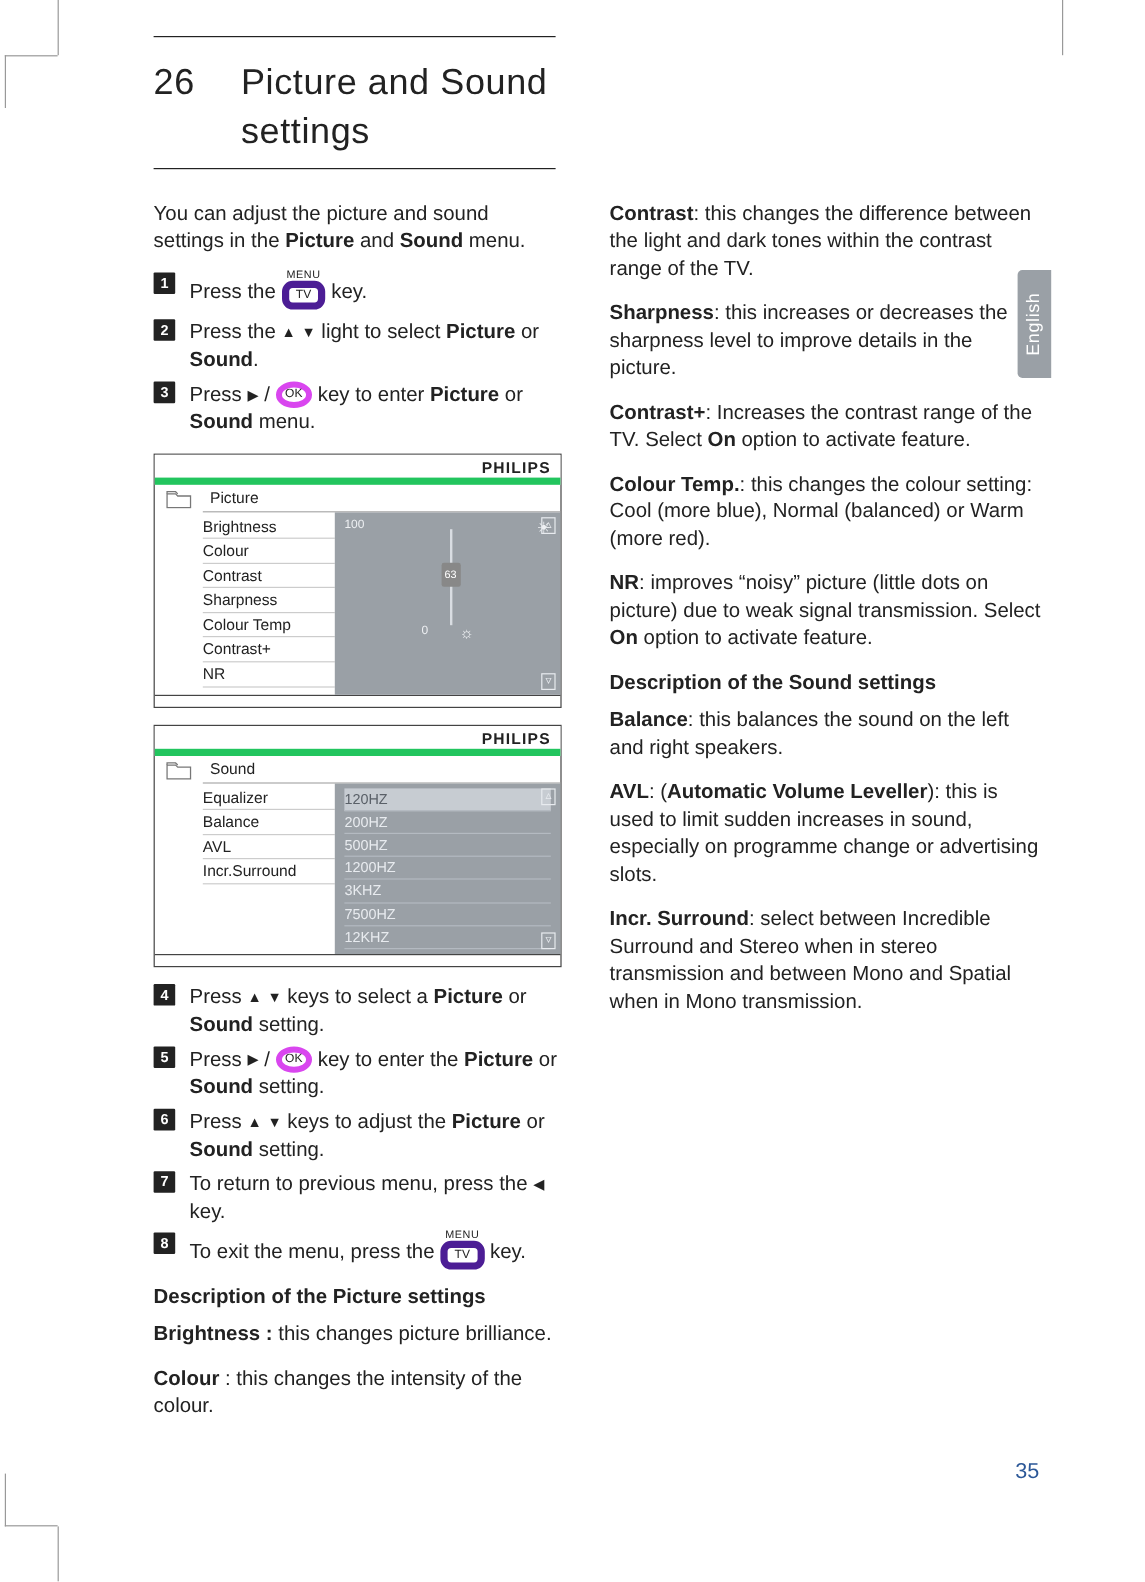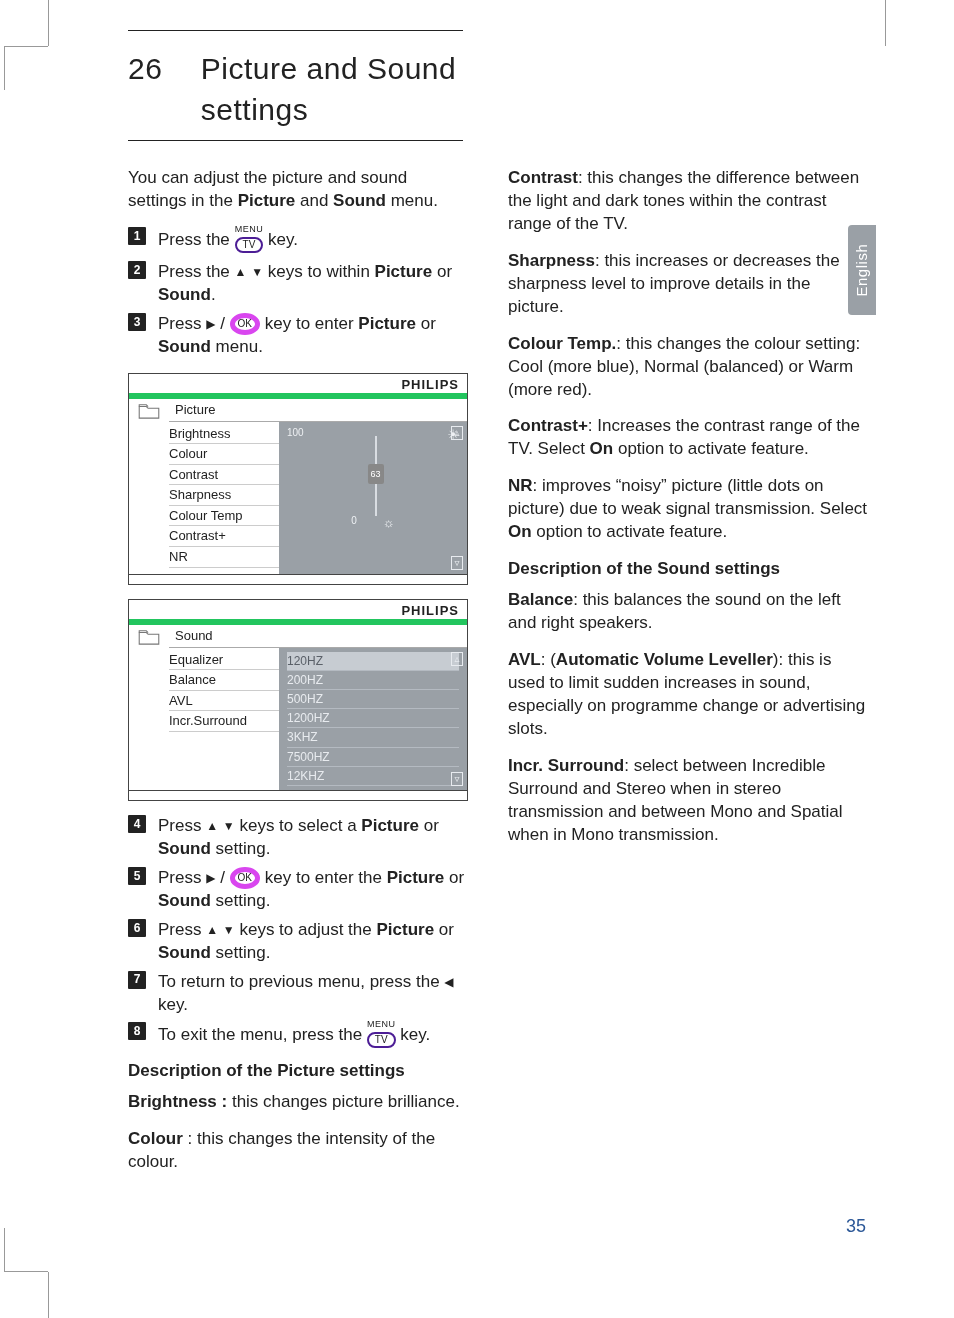--- a/index.html
+++ b/index.html
@@ -61,21 +61,21 @@
 
   
   .tvkey {
     display:inline-block; vertical-align:middle;
     text-align:center; line-height:1;
     position: relative; top:-2px;
   }
   .tvkey .lbl { font-size:9px; letter-spacing:.5px; display:block; }
   .tvkey .btn {
     display:inline-block;
-    border:2px solid #4c1d95; border-radius:9px;
+    border:6px solid #4c1d95; border-radius:9px;
     font-size:10px; padding:1px 6px;
   }
   
   .okkey {
     display:inline-block;
     border:5px solid #d946ef; border-radius:50%;
     font-size:10px; padding:1px 3px;
     vertical-align:middle;
     line-height:1;
   }
@@ -203,21 +203,21 @@
           <span> key.</span>
         </div>
       </div>
 
       <div class="step">
         <div class="stepnum">2</div>
         <div class="stepbody">
           <span>Press the </span>
           <span class="arrow">▲</span>
           <span class="arrow">▼</span>
-          <span> keys to within </span><strong>Picture</strong><span> or </span><strong>Sound</strong><span>.</span>
+          <span> light to select </span><strong>Picture</strong><span> or </span><strong>Sound</strong><span>.</span>
         </div>
       </div>
 
       <div class="step">
         <div class="stepnum">3</div>
         <div class="stepbody">
           <span>Press </span><span class="arrow">▶</span><span> / </span><span class="okkey">OK</span><span> key to enter </span><strong>Picture</strong><span> or </span><strong>Sound</strong><span> menu.</span>
         </div>
       </div>
 
@@ -340,22 +340,22 @@
 
       <p><strong>Brightness : </strong><span>this changes picture brilliance.</span></p>
       <p><strong>Colour</strong><span> : this changes the intensity of the colour.</span></p>
 
     </div>
 
     <div class="col col-right">
 
       <p><strong>Contrast</strong><span>: this changes the difference between the light and dark tones within the contrast range of the TV.</span></p>
       <p><strong>Sharpness</strong><span>: this increases or decreases the sharpness level to improve details in the picture.</span></p>
+      <p><strong>Contrast+</strong><span>: Increases the contrast range of the TV. Select </span><strong>On</strong><span> option to activate feature.</span></p>
       <p><strong>Colour Temp.</strong><span>:  this changes the colour setting: Cool (more blue), Normal (balanced) or Warm (more red).</span></p>
-      <p><strong>Contrast+</strong><span>: Increases the contrast range of the TV. Select </span><strong>On</strong><span> option to activate feature.</span></p>
       <p><strong>NR</strong><span>: improves “noisy” picture (little dots on picture) due to weak signal transmission. Select </span><strong>On</strong><span> option to activate feature.</span></p>
 
       <div class="subhead">Description of the Sound settings</div>
 
       <p><strong>Balance</strong><span>: this balances the sound on the left and right speakers.</span></p>
       <p><strong>AVL</strong><span>: (</span><strong>Automatic  Volume Leveller</strong><span>): this is used to limit sudden  increases in sound, especially on programme change or advertising slots.</span></p>
       <p><strong>Incr. Surround</strong><span>: select between Incredible Surround  and Stereo when in stereo transmission and between Mono and Spatial when in Mono transmission.</span></p>
 
     </div>
   </div>

